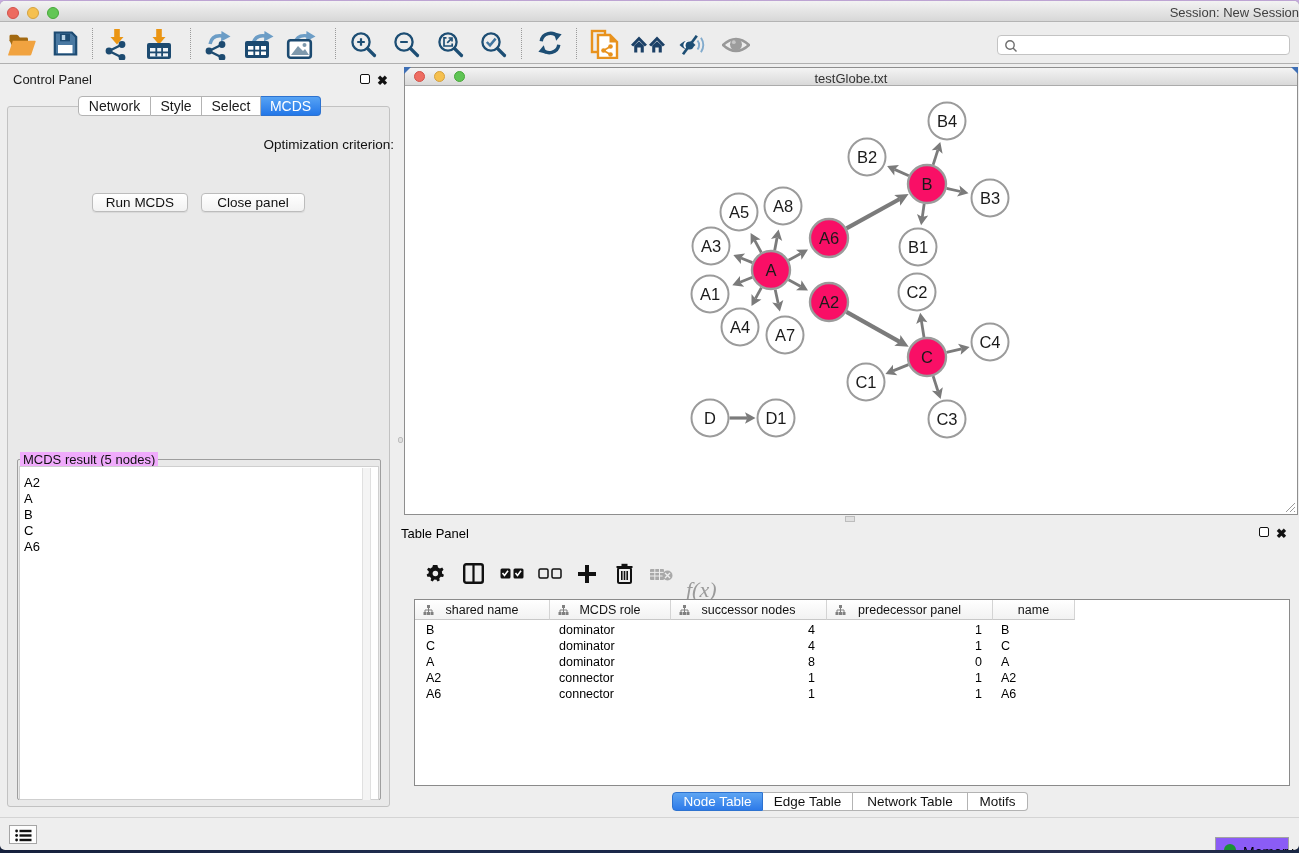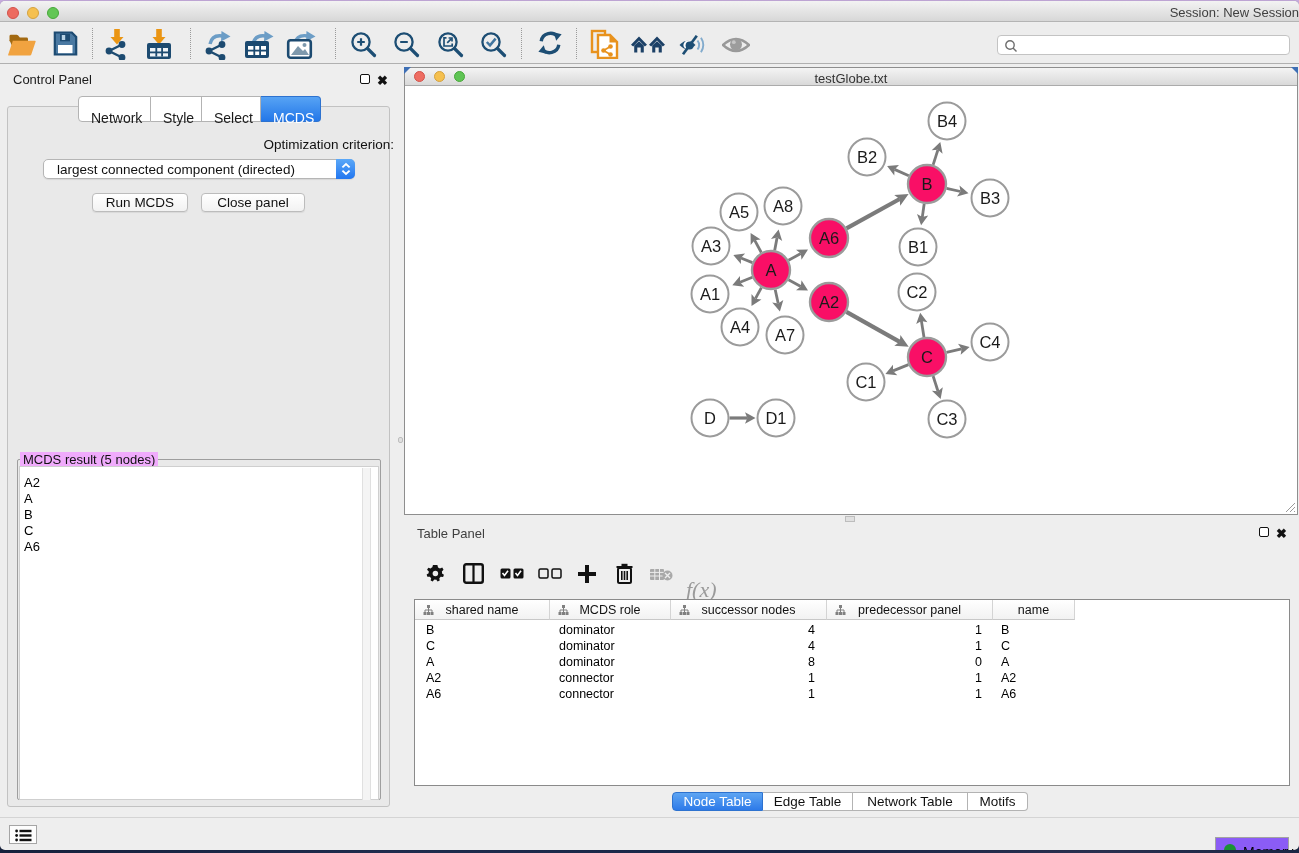--- a/index.html
+++ b/index.html
@@ -11,21 +11,21 @@
 .tl{position:absolute;top:6px;width:12px;height:12px;border-radius:50%}
 #toolbar{position:absolute;left:0;top:22px;width:100%;height:41px;background:#ededed;border-bottom:1px solid #b0b0b0}
 .tsep{position:absolute;top:5px;height:31px;width:0;border-left:1px dotted #9a9a9a}
 .ticon{position:absolute;top:0}
 #searchbox{position:absolute;left:997px;top:12px;width:293px;height:20px;background:#fff;border:1px solid #c3c3c3;border-radius:4px}
 
 #cp-title{position:absolute;left:13px;top:71px;font-size:13px;color:#1a1a1a}
 .floatbox{position:absolute;width:10px;height:10px;border:1.5px solid #111;border-radius:2px;background:#fff}
 .closex{position:absolute;font-size:13px;font-weight:700;color:#111;line-height:10px}
 #tabs{position:absolute;left:78px;top:95px;height:20px;display:flex}
-.tab{height:20px;background:#fff;border:1px solid #b3b3b3;border-left:none;font-size:14px;color:#1a1a1a;text-align:center;line-height:19px;padding:12px}
+.tab{height:20px;background:#fff;border:1px solid #b3b3b3;border-left:none;font-size:14px;color:#1a1a1a;text-align:center;line-height:19px;padding:0}
 .tab.first{border-left:1px solid #b3b3b3;border-radius:4px 0 0 4px}
 .tab.last{border-radius:0 4px 4px 0}
 .tab.sel{background:linear-gradient(#57a3f4,#2377e8);color:#fff;border-color:#2d72cf}
 #cp-content{position:absolute;left:7px;top:105px;width:383px;height:701px;background:#e9e9e9;border:1px solid #c2c2c2;border-radius:3px}
 #optlabel{position:absolute;left:4px;width:390px;top:136px;text-align:right;font-size:13.5px;color:#111}
 #dropdown{position:absolute;left:43px;top:158px;width:312px;height:20px;background:#fff;border:1px solid #b5b5b5;border-radius:5px;box-shadow:0 1px 1px rgba(0,0,0,.08)}
 #dropdown .txt{position:absolute;left:13px;top:2px;font-size:13.5px;color:#111}
 #dropdown .btn{position:absolute;right:-1px;top:-1px;width:19px;height:20px;border-radius:0 5px 5px 0;background:linear-gradient(#5ba8f8,#2276f0)}
 .btn svg{position:absolute;left:1.5px;top:2px}
 .aquabtn{position:absolute;height:19px;background:linear-gradient(#ffffff,#f2f2f2);border:1px solid #bcbcbc;border-radius:4px;font-size:13.5px;color:#111;text-align:center;line-height:17px;box-shadow:0 1px 1px rgba(0,0,0,.07)}
@@ -37,21 +37,21 @@
 
 #netwin{position:absolute;left:404px;top:66px;width:894px;height:448px;background:#fff;border:1px solid #8e8e8e}
 #nettitle{position:absolute;left:0;top:0;width:100%;height:18px;background:linear-gradient(#f4f4f4,#d9d9d9);border-bottom:1px solid #ababab}
 #nettitle .t{position:absolute;left:0;right:0;top:2.5px;text-align:center;font-size:13px;color:#333}
 .tl2{position:absolute;top:2.5px;width:11px;height:11px;border-radius:50%}
 #netcanvas{position:absolute;left:0;top:19px;width:772px;height:427px;background:#fff}
 #grip{position:absolute;right:1px;bottom:1px;width:11px;height:11px}
 
 .handle{position:absolute;background:#e0e0e0;border:1px solid #bdbdbd}
 
-#tp-title{position:absolute;left:417px;top:525px;font-size:13px;color:#404040}
+#tp-title{position:absolute;left:401px;top:525px;font-size:13px;color:#000000}
 #tbl{position:absolute;left:414px;top:598px;width:876px;height:187px;background:#fff;border:1px solid #8a8a8a}
 #tbl .hdr{position:absolute;left:0;top:0;height:20px;background:linear-gradient(#ffffff,#f2f2f2);border-bottom:1px solid #c8c8c8;border-right:1px solid #d4d4d4;font-size:12.5px;color:#111;text-align:center;line-height:20px}
 #tbl .cell{position:absolute;font-size:12.5px;color:#000;height:16px;line-height:16px}
 #btabs{position:absolute;left:672px;top:791px;height:19px;display:flex}
 .btab{height:19px;background:#fff;border:1px solid #b3b3b3;border-left:none;font-size:13.5px;color:#111;text-align:center;line-height:18px}
 .btab.first{border-left:1px solid #b3b3b3;border-radius:4px 0 0 4px}
 .btab.last{border-radius:0 4px 4px 0}
 .btab.sel{background:linear-gradient(#5ea5f2,#2d7ae9);color:#fff;border-color:#2d72cf}
 
 #statusbar{position:absolute;left:0;top:816px;width:100%;height:33px;border-top:1px solid #d4d4d4}
@@ -210,29 +210,20 @@
 <div class="floatbox" style="left:360px;top:73px"></div>
 <div class="closex" style="left:377px;top:75px">✖</div>
 <div id="cp-content"></div>
 <div id="tabs">
  <div class="tab first" style="width:73px">Network</div>
  <div class="tab" style="width:51px">Style</div>
  <div class="tab" style="width:59px">Select</div>
  <div class="tab last sel" style="width:60px">MCDS</div>
 </div>
 <div id="optlabel">Optimization criterion:</div>
-<div id="dropdown">
- <div class="txt">largest connected component (directed)</div>
- <div class="btn">
-        <svg width="16" height="16" viewBox="0 0 16 16">
-   <polyline points="4.4,6.4 8,3 11.6,6.4" fill="none" stroke="#fff" stroke-width="1.9"></polyline>
-   <polyline points="4.4,9.6 8,13 11.6,9.6" fill="none" stroke="#fff" stroke-width="1.9"></polyline>
- </svg>
-      </div>
-</div>
 <div class="aquabtn" style="left:92px;top:192px;width:96px">Run MCDS</div>
 <div class="aquabtn" style="left:201px;top:192px;width:104px">Close panel</div>
 <div id="mcdsbox">
  <div class="legend">MCDS result (5 nodes)</div>
  <div id="mcdslist">
    <div class="item">A2</div>
    <div class="item">A</div>
    <div class="item">B</div>
    <div class="item">C</div>
    <div class="item">A6</div>

